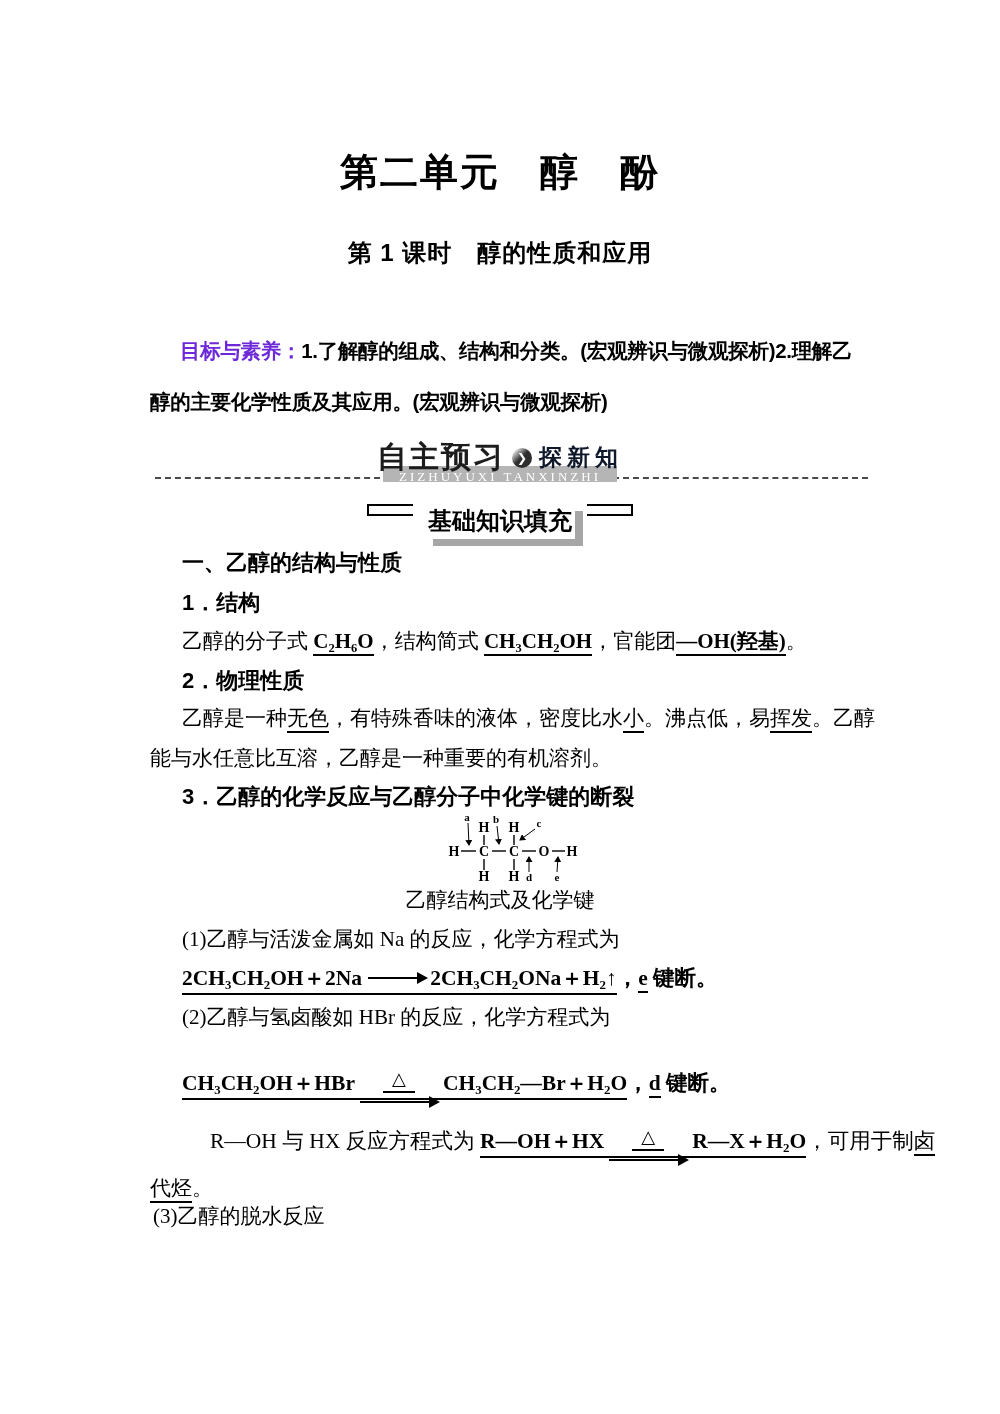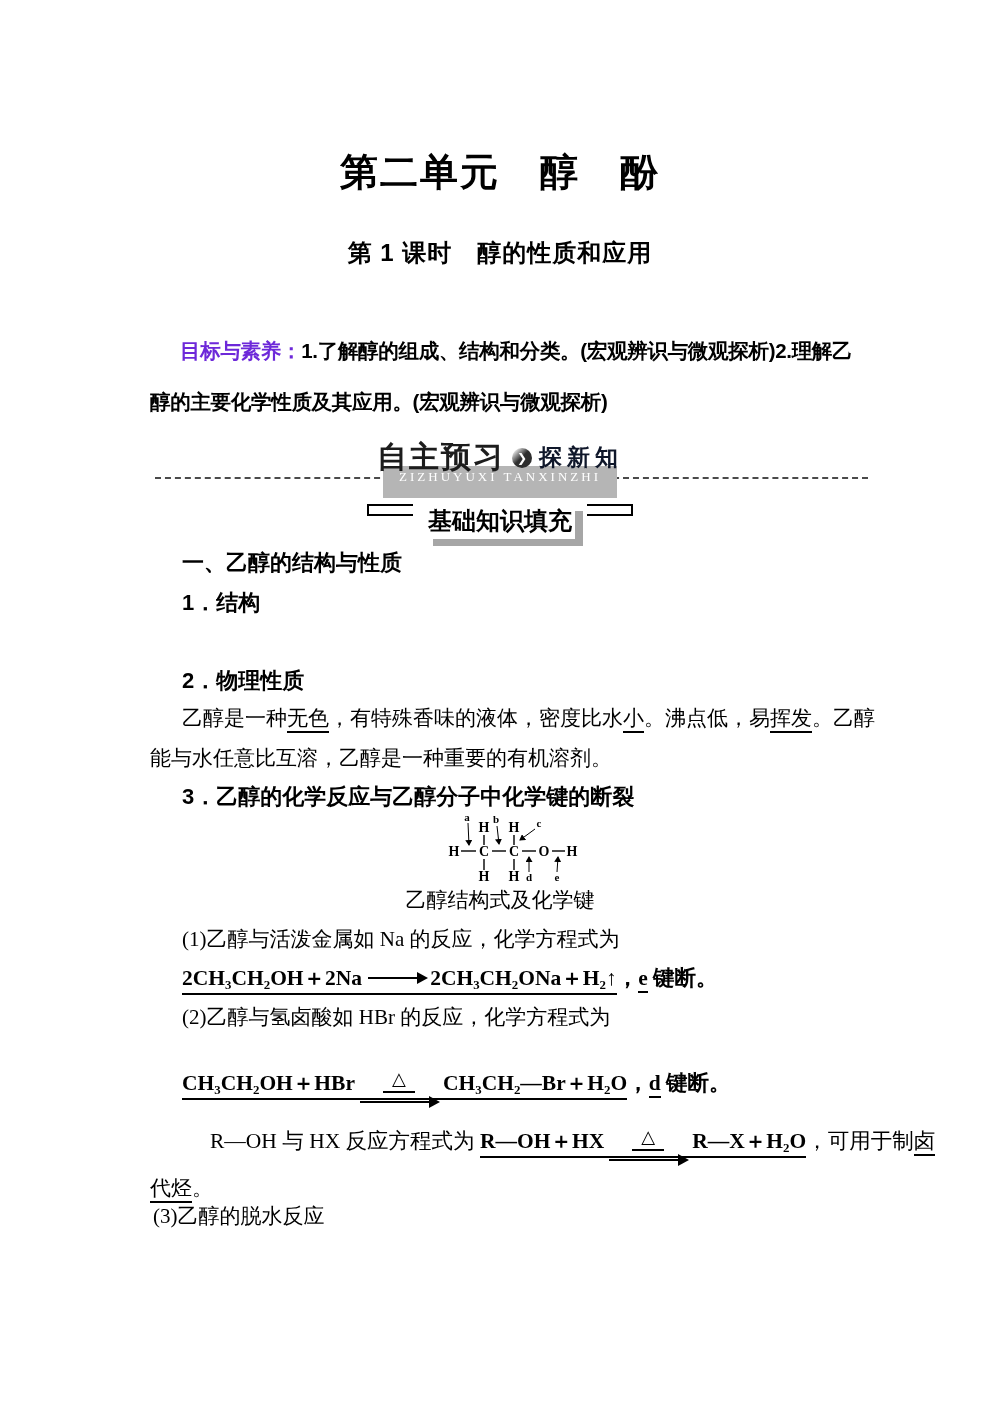--- a/index.html
+++ b/index.html
@@ -30,21 +30,21 @@
     font-weight:700; font-size:20.5px; letter-spacing:-0.3px;
   }
   .goal-1 { top:337px; padding-left:30px; }
   .goal-2 { top:388px; }
   .goal-label { font-weight:900; }
 
   
   .banner-dash { top:477px; left:155px; right:132px; border-top:2px dashed #4a4a4a; height:0; }
   .banner-band {
     top:466px; left:50%; transform:translateX(-50%);
-    width:234px; height:32px; line-height:22px; text-align:center;
+    width:234px; height:16px; line-height:22px; text-align:center;
     color:#ffffff; font-size:13px; letter-spacing:3px;
     font-family:"Liberation Serif","DejaVu Serif",serif;
   }
   .banner-title {
     top:437px; left:0; width:1000px; display:flex; justify-content:center; align-items:center; gap:7px;
     font-family:"Liberation Sans","DejaVu Sans",sans-serif;
   }
   .banner-left  { font-size:30px; font-weight:700; color:#1c1c1c; letter-spacing:2px; }
   .banner-right { font-size:23px; font-weight:900; color:#0f172a; letter-spacing:5px; }
   .banner-chevron {
@@ -131,20 +131,23 @@
 
   <div class="abs subsec">
     <span class="subsec-cap cap-l"></span>
     <span class="subsec-title" style="box-shadow:8px 7px 0 #a6a6a6">基础知识填充</span>
     <span class="subsec-cap cap-r"></span>
   </div>
 
   <div class="abs body-line bold-head indent" style="top:548px">一、乙醇的结构与性质</div>
   <div class="abs body-line bold-head indent" style="top:588px">1．结构</div>
 
+  <div class="abs body-line indent" style="top:627px">
+    <span>乙醇的分子式 </span><span class="u chem">C₂H₆O</span><span>，结构简式 </span><span class="u chem">CH₃CH₂OH</span><span>，官能团</span><span class="u chem">—OH(羟基)</span><span>。</span>
+  </div>
 
   <div class="abs body-line bold-head indent" style="top:666px">2．物理性质</div>
 
   <div class="abs body-line indent" style="top:704px">
     <span>乙醇是一种</span><span class="u">无色</span><span>，有特殊香味的液体，密度比水</span><span class="u">小</span><span>。沸点低，易</span><span class="u">挥发</span><span>。乙醇</span>
   </div>
   <div class="abs body-line" style="top:744px">能与水任意比互溶，乙醇是一种重要的有机溶剂。</div>
 
   <div class="abs body-line bold-head indent" style="top:782px">3．乙醇的化学反应与乙醇分子中化学键的断裂</div>
 

